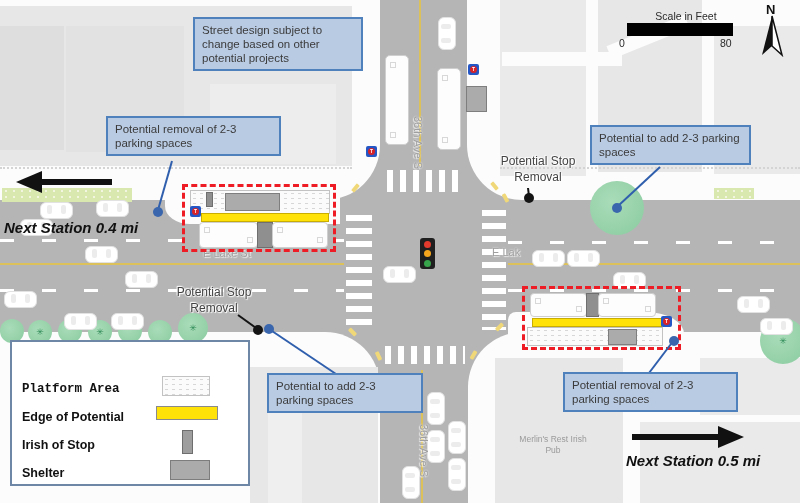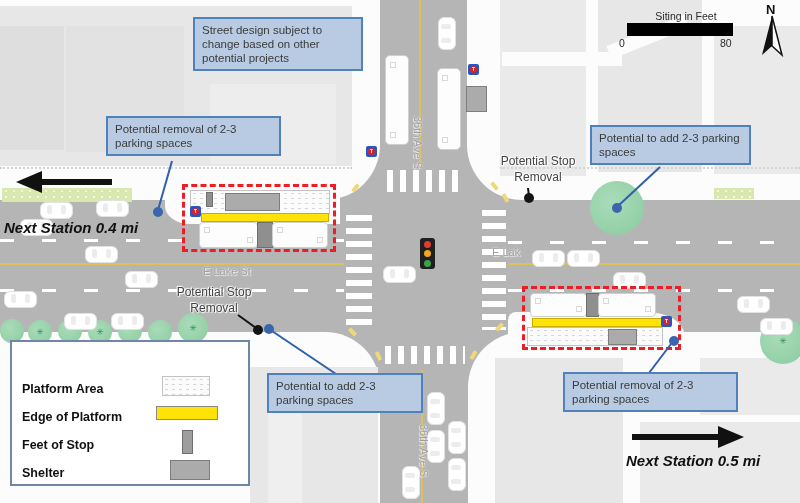--- a/index.html
+++ b/index.html
@@ -220,47 +220,48 @@
   </svg>
 
   <div class="callout" style="left:193px;top:17px;width:152px;">Street design subject to change based on other potential projects</div>
   <div class="callout" style="left:106px;top:116px;width:157px;">Potential removal of 2-3 parking spaces</div>
   <div class="callout" style="left:590px;top:125px;width:143px;">Potential to add 2-3 parking spaces</div>
   <div class="callout" style="left:267px;top:373px;width:138px;">Potential to add 2-3 parking spaces</div>
   <div class="callout" style="left:563px;top:372px;width:157px;">Potential removal of 2-3 parking spaces</div>
 
   <div class="maplabel" style="left:166px;top:285px;width:96px;">Potential Stop Removal</div>
   <div class="maplabel" style="left:488px;top:154px;width:100px;">Potential Stop Removal</div>
-  <div class="streetlabel" style="left:203px;top:265px;">E Lake St</div>
+  <div class="streetlabel" style="left:203px;top:247px;">E Lake St</div>
   <div class="streetlabel" style="left:492px;top:246px;">E Lak</div>
   <div class="streetlabel vlabel" style="left:424px;top:116px;width:80px;">36th Ave S</div>
   <div class="streetlabel vlabel" style="left:430px;top:424px;width:68px;">36th Ave S</div>
+  <div class="poilabel" style="left:513px;top:434px;width:80px;">Merlin's Rest Irish Pub</div>
 
   <div class="arr-head" style="left:16px;top:171px;border-width:11px 26px 11px 0;border-color:transparent #111 transparent transparent;"></div>
   <div class="arr-shaft" style="left:40px;top:179px;width:72px;height:6px;"></div>
   <div class="navtext" style="left:4px;top:219px;">Next Station 0.4 mi</div>
   <div class="arr-shaft" style="left:632px;top:434px;width:88px;height:6px;"></div>
   <div class="arr-head" style="left:718px;top:426px;border-width:11px 0 11px 26px;border-color:transparent transparent transparent #111;"></div>
   <div class="navtext" style="left:626px;top:452px;">Next Station 0.5 mi</div>
 
-  <div class="scale-title">Siting in Feet</div>
+  <div class="scale-title">Scale in Feet</div>
   <div class="scale-bar"></div>
   <div class="scale-num" style="left:619px;top:37px;">0</div>
   <div class="scale-num" style="left:720px;top:37px;">80</div>
 
   <div class="abs" style="left:766px;top:2px;font-size:13px;font-weight:bold;color:#111;z-index:12;">N</div>
   <svg class="abs" style="left:759px;top:15px;z-index:12;" width="26" height="42" viewBox="0 0 26 42">
     <polygon points="13,1 13,31 3,40" fill="#111"></polygon>
     <polygon points="13,1 13,31 23,40" fill="#fff" stroke="#111" stroke-width="1.5"></polygon>
   </svg>
 
   <div class="legend">
-    <div class="item-label" style="top:40px;">Platform Area</div>
-    <div class="item-label" style="top:68px;">Edge of Platform</div>
-    <div class="item-label" style="top:96px;">Feet of Stop</div>
+    <div class="item-label" style="top:40px;font-family:Liberation Mono, monospace;">Platform Area</div>
+    <div class="item-label" style="top:68px;">Edge of Potential</div>
+    <div class="item-label" style="top:96px;">Irish of Stop</div>
     <div class="item-label" style="top:124px;text-align:center;">Shelter</div>
     <div class="abs platform-surface" style="left:150px;top:34px;width:46px;height:18px;"></div>
     <div class="abs" style="left:144px;top:64px;width:60px;height:12px;background:#ffe208;border:1px solid #8a8a8a;"></div>
     <div class="abs" style="left:170px;top:88px;width:9px;height:22px;background:#9e9e9e;border:1px solid #6e6e6e;"></div>
     <div class="abs" style="left:158px;top:118px;width:38px;height:18px;background:#ababab;border:1px solid #7d7d7d;"></div>
   </div>
 
 </div>
 
 </body></html>

